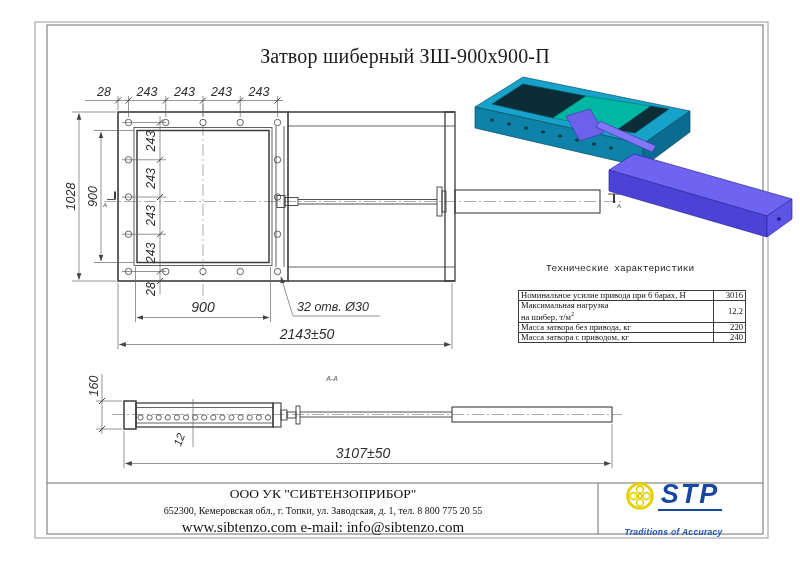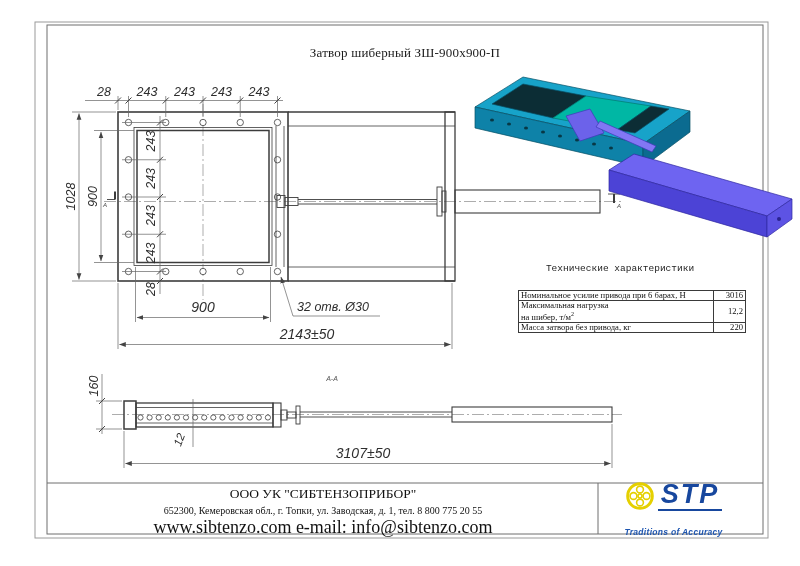--- a/index.html
+++ b/index.html
@@ -6,34 +6,34 @@
   .sheet{position:relative;width:800px;height:566px;background:#fff;overflow:hidden;
          font-family:"Liberation Serif",serif;}
   svg text{stroke:none;}
   .dimtxt{font:italic 12.5px "Liberation Sans",sans-serif;fill:#2e2e2e;}
   .dimtxt-lg{font:italic 14px "Liberation Sans",sans-serif;fill:#2e2e2e;}
   .dimtxt-sm{font:italic 11.5px "Liberation Sans",sans-serif;fill:#2e2e2e;}
   .secttxt{font:italic 7px "Liberation Sans",sans-serif;fill:#555;}
   .sectA{font:italic 6px "Liberation Sans",sans-serif;fill:#444;}
 
   .page-title{position:absolute;left:47px;right:37px;top:45px;text-align:center;
-              font-size:13px;color:#1a1a1a;letter-spacing:.2px;}
+              font-size:20px;color:#1a1a1a;letter-spacing:.2px;}
 
   .specs-heading{position:absolute;left:518px;top:263px;width:204px;text-align:center;
                  font-size:9.5px;color:#222;font-family:Liberation Mono, monospace;}
   .specs-table{position:absolute;left:518px;top:290px;width:228px;border-collapse:collapse;}
   .specs-table td{border:1px solid #3a3a3a;font-size:8.6px;line-height:1.08;color:#111;
                   padding:0 2px;vertical-align:middle;}
   .specs-table td.val{width:27px;text-align:right;}
   .specs-table sup{font-size:6px;}
 
   .footer-text{position:absolute;left:48px;top:485px;width:550px;text-align:center;color:#111;}
   .footer-text .l1{font-size:13.5px;line-height:17px;}
   .footer-text .l2{font-size:10px;line-height:17px;}
-  .footer-text .l3{font-size:18px;line-height:17px;}
+  .footer-text .l3{font-size:15px;line-height:17px;}
 
   .logo-box{position:absolute;left:599px;top:484px;width:149px;height:50px;
             display:flex;flex-direction:column;align-items:center;justify-content:center;}
   .logo-row{display:flex;align-items:center;gap:3px;}
   .logo-stp{font:italic 700 27px "Liberation Sans",sans-serif;color:#17479e;
             letter-spacing:2px;line-height:1;border-bottom:2px solid #17479e;padding:0 3px 1px 3px;}
   .logo-tag{font:italic 700 8.5px "Liberation Sans",sans-serif;color:#1d55b0;margin-top:16px;
             letter-spacing:.3px;}
 </style>
 </head>
@@ -281,20 +281,24 @@
     </tr>
     <tr>
       <td><span>Максимальная нагрузка</span><br>
         <span>на шибер, т/м</span><sup>2</sup></td>
       <td class="val">12,2</td>
     </tr>
     <tr>
       <td>Масса затвора без привода, кг</td>
       <td class="val">220</td>
     </tr>
+    <tr>
+      <td>Масса затвора с приводом, кг</td>
+      <td class="val">240</td>
+    </tr>
   </tbody>
     </table>
 
   <div class="footer-text">
     <div class="l1">ООО УК "СИБТЕНЗОПРИБОР"</div>
     <div class="l2">652300, Кемеровская обл., г. Топки, ул. Заводская, д. 1, тел. 8 800 775 20 55</div>
     <div class="l3">www.sibtenzo.com e-mail: info@sibtenzo.com</div>
   </div>
 
   <div class="logo-box">

